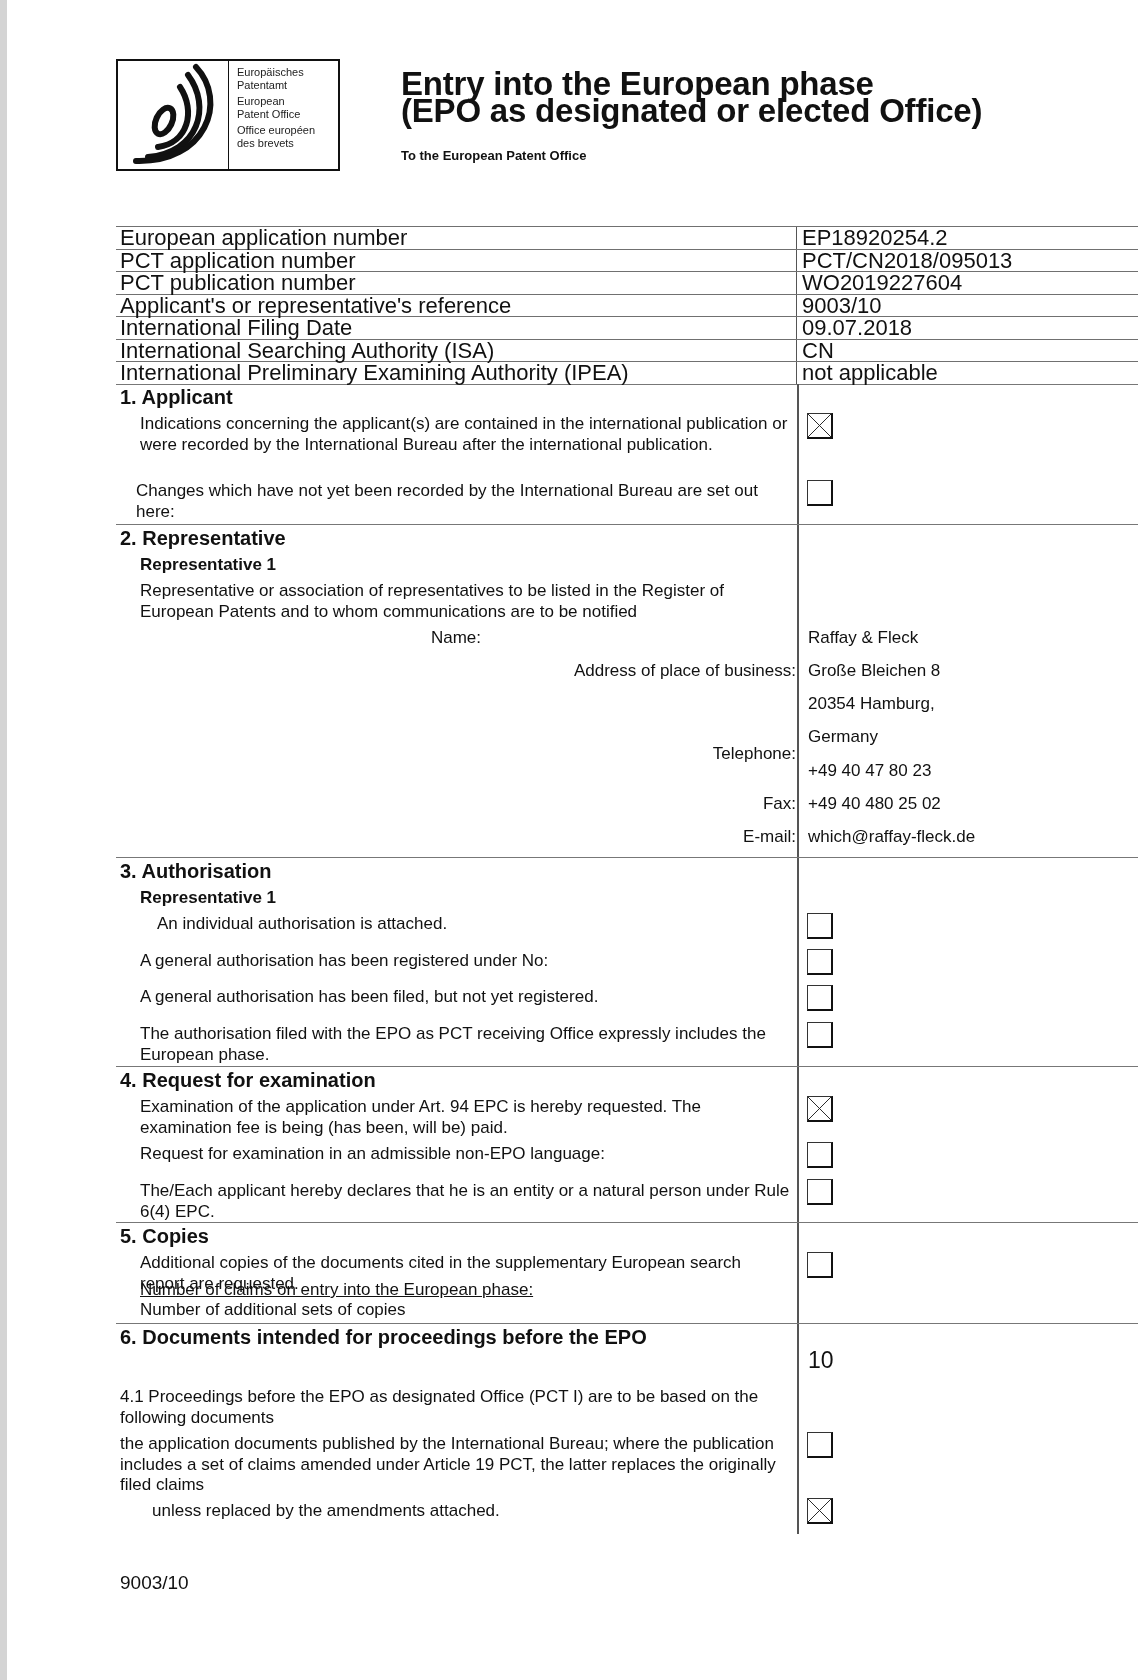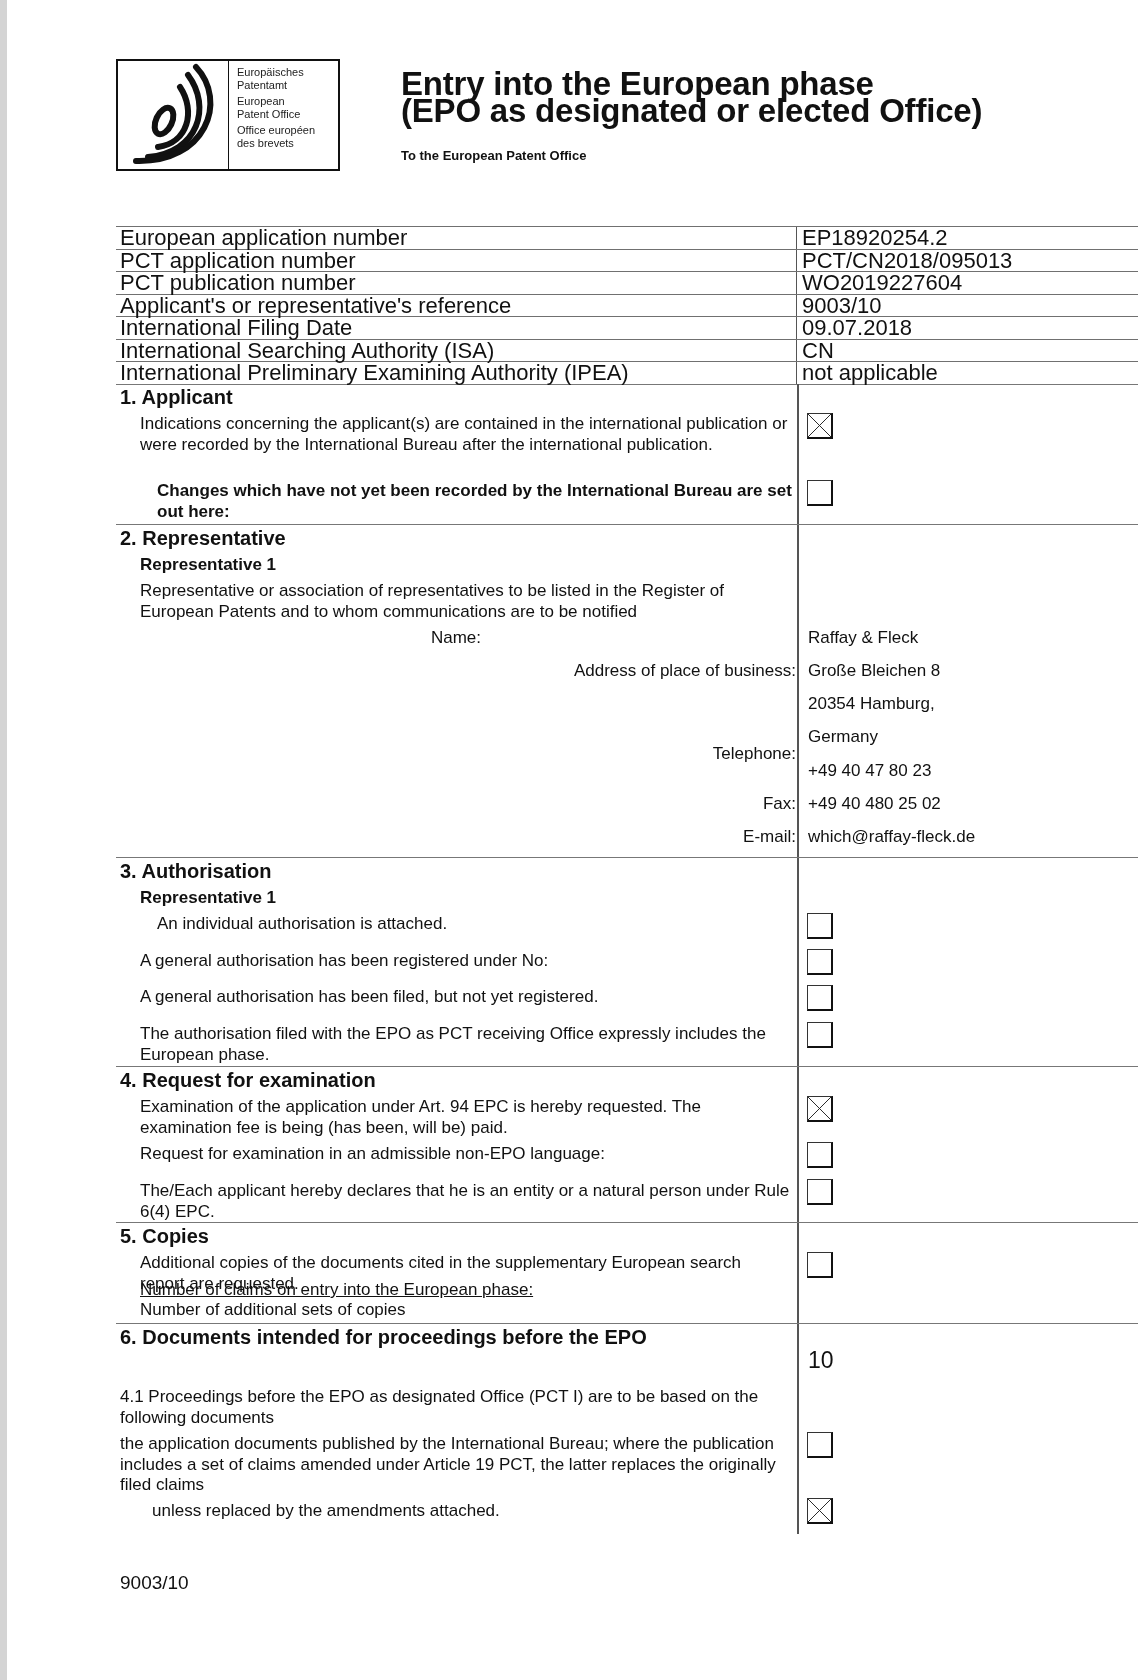--- a/index.html
+++ b/index.html
@@ -114,21 +114,21 @@
 <div class="sec" style="top:1323px;"></div>
 
 <div class="h" style="left:120px;top:386px;">1. Applicant</div>
 <div class="t" style="left:140px;top:414px;">Indications concerning the applicant(s) are contained in the international publication or were recorded by the International Bureau after the international publication.</div>
 <div class="cb" style="top:413px;">
   <svg viewBox="0 0 24 24" preserveAspectRatio="none">
       <line x1="0" y1="0" x2="24" y2="24" stroke="#222" stroke-width="1"></line>
       <line x1="24" y1="0" x2="0" y2="24" stroke="#222" stroke-width="1"></line>
     </svg>
 </div>
-<div class="t" style="left:157px;top:481px;font-weight:bold;">Changes which have not yet been recorded by the International Bureau are set out here:</div>
+<div class="t" style="left:136px;top:481px;">Changes which have not yet been recorded by the International Bureau are set out here:</div>
 <div class="cb" style="top:480px;"></div>
 
 <div class="h" style="left:120px;top:527px;">2. Representative</div>
 <div class="sh" style="left:140px;top:555px;">Representative 1</div>
 <div class="t" style="left:140px;top:581px;">Representative or association of representatives to be listed in the Register of European Patents and to whom communications are to be notified</div>
 <div class="lbl" style="top:628px;text-align:center;">Name:</div>
 <div class="val" style="top:628px;">Raffay &amp; Fleck</div>
 <div class="lbl" style="top:661px;">Address of place of business:</div>
 <div class="val" style="top:661px;">Große Bleichen 8</div>
 <div class="val" style="top:694px;">20354 Hamburg,</div>

